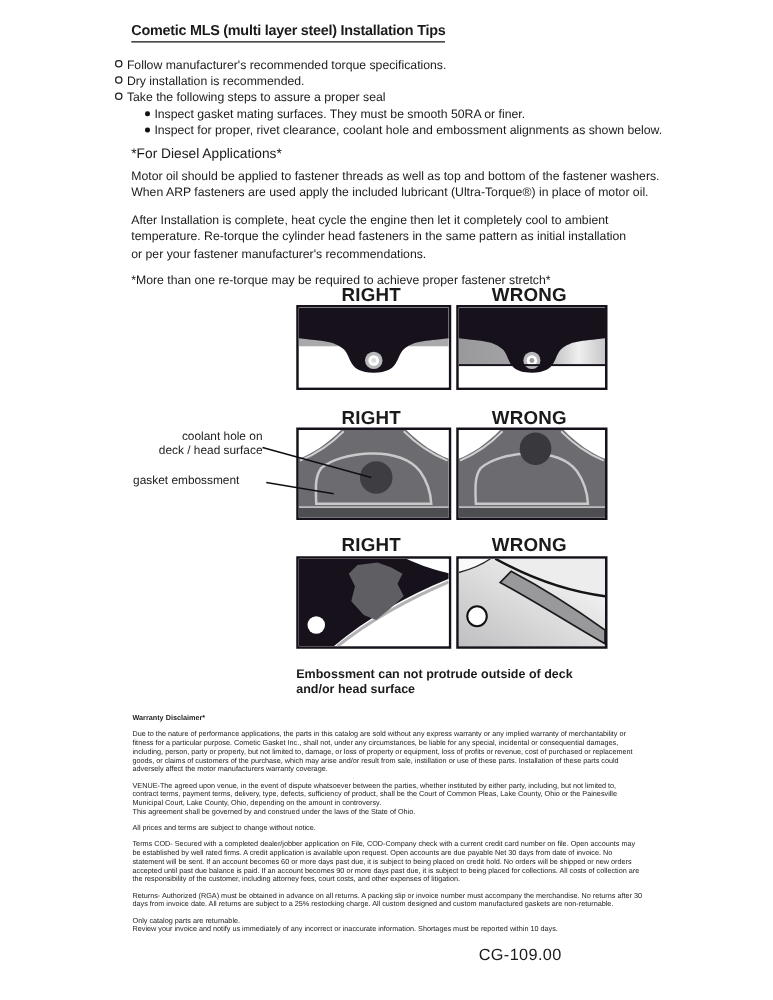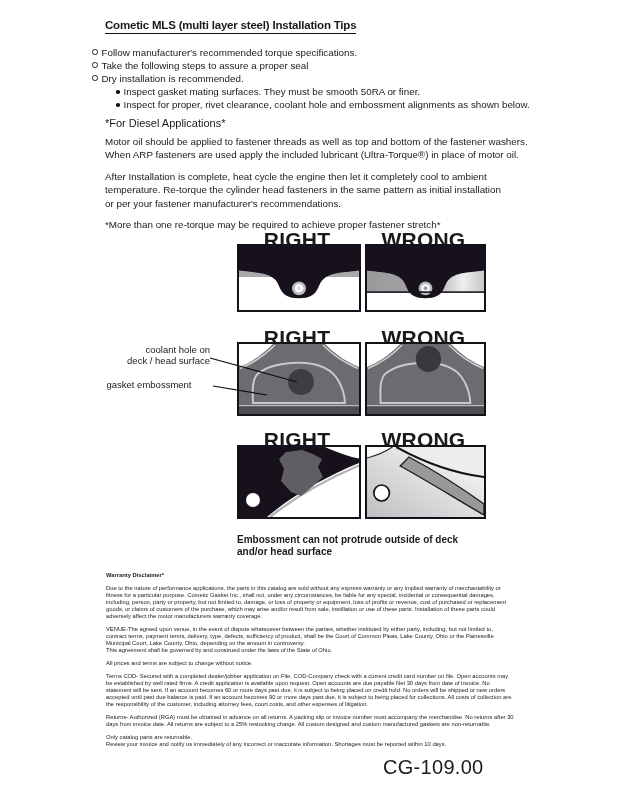--- a/index.html
+++ b/index.html
@@ -16,43 +16,43 @@
   }
   .tips{position:absolute; left:92px; top:46px; width:440px; font-size:9.8px; line-height:13px;}
   .tip-row{white-space:nowrap;}
   .tip-row.sub{padding-left:24px;}
   .ring{display:inline-block; width:3.5px; height:3.5px; border:1px solid #222; border-radius:50%; margin-right:4px; vertical-align:1.5px;}
   .dot{display:inline-block; width:3.5px; height:3.5px; background:#111; border-radius:50%; margin-right:4px; vertical-align:1.5px;}
   .diesel{position:absolute; left:105px; top:117px; width:432px;}
   .diesel h2{margin:0 0 6px 0; font-size:11px; font-weight:normal;}
   .diesel p{margin:0 0 8px 0; font-size:9.8px; line-height:13.4px; white-space:pre-line;}
   
-  .dg-head{position:absolute; margin:0; font-size:21px; font-weight:bold; letter-spacing:0.2px; text-align:center;}
+  .dg-head{position:absolute; margin:0; font-size:15px; font-weight:bold; letter-spacing:0.2px; text-align:center;}
   .panel{position:absolute; border:2px solid #151019; background:#fff;}
   .panel svg{position:absolute; left:0; top:0; width:100%; height:100%; display:block;}
   .caption{position:absolute; margin:0; font-size:10px; font-weight:bold; line-height:11.5px; white-space:pre-line;}
   .anno{position:absolute; font-size:9.5px; line-height:10.5px; text-align:right;}
   .anno-lines{position:absolute; left:205px; top:350px; width:100px; height:50px;}
   
   .legal{position:absolute; left:106px; top:572px; width:409px; font-size:5.8px; line-height:7px; color:#222;}
   .legal h3{margin:0; font-size:5.8px; font-weight:bold;}
   .legal p{margin:6px 0 0 0; white-space:pre-line;}
-  .pageno{position:absolute; left:383px; top:756px; margin:0; font-size:20px; letter-spacing:0.3px; color:#1c1c1c;}
+  .pageno{position:absolute; left:383px; top:756px; margin:0; font-size:13px; letter-spacing:0.3px; color:#1c1c1c;}
 </style>
 </head>
 <body>
 
 <div class="page">
 
   <h1 class="title">Cometic MLS (multi layer steel) Installation Tips</h1>
 
   <div class="tips">
     <div class="tip-row"><span class="ring"></span><span>Follow manufacturer's recommended torque specifications.</span></div>
+    <div class="tip-row"><span class="ring"></span><span>Dry installation is recommended.</span></div>
     <div class="tip-row"><span class="ring"></span><span>Take the following steps to assure a proper seal</span></div>
-    <div class="tip-row"><span class="ring"></span><span>Dry installation is recommended.</span></div>
     <div class="tip-row sub"><span class="dot"></span><span>Inspect gasket mating surfaces. They must be smooth 50RA or finer.</span></div>
     <div class="tip-row sub"><span class="dot"></span><span>Inspect for proper, rivet clearance, coolant hole and embossment alignments as shown below.</span></div>
   </div>
 
   <div class="diesel">
     <h2>*For Diesel Applications*</h2>
     <p>Motor oil should be applied to fastener threads as well as top and bottom of the fastener washers.
 When ARP fasteners are used apply the included lubricant (Ultra-Torque®) in place of motor oil.</p>
     <p>After Installation is complete, heat cycle the engine then let it completely cool to ambient
 temperature. Re-torque the cylinder head fasteners in the same pattern as initial installation

